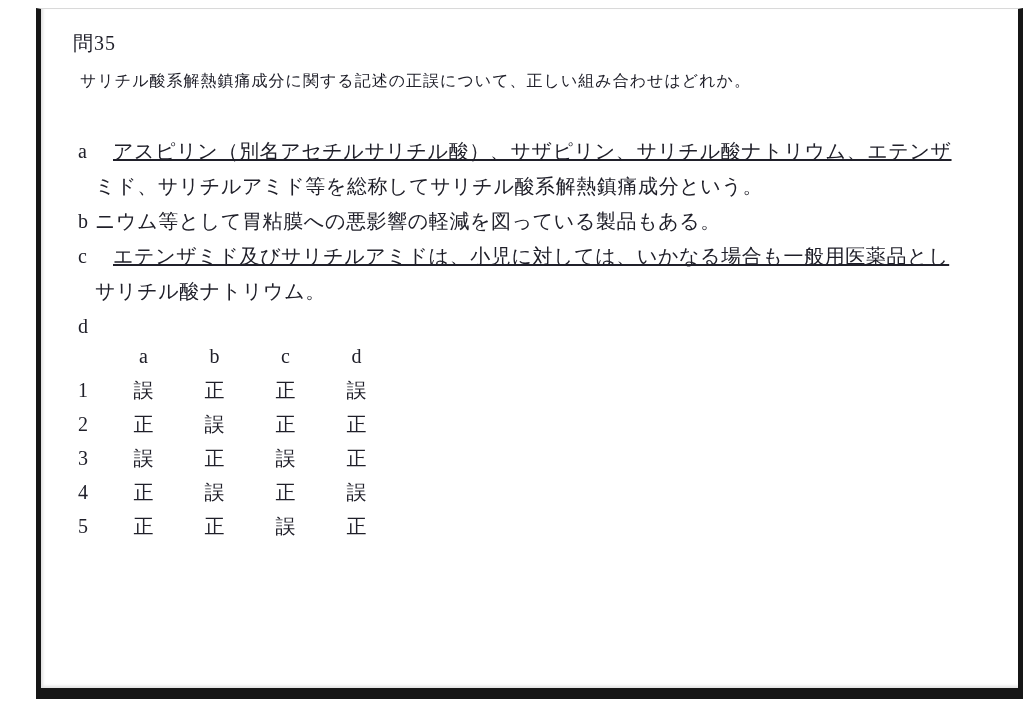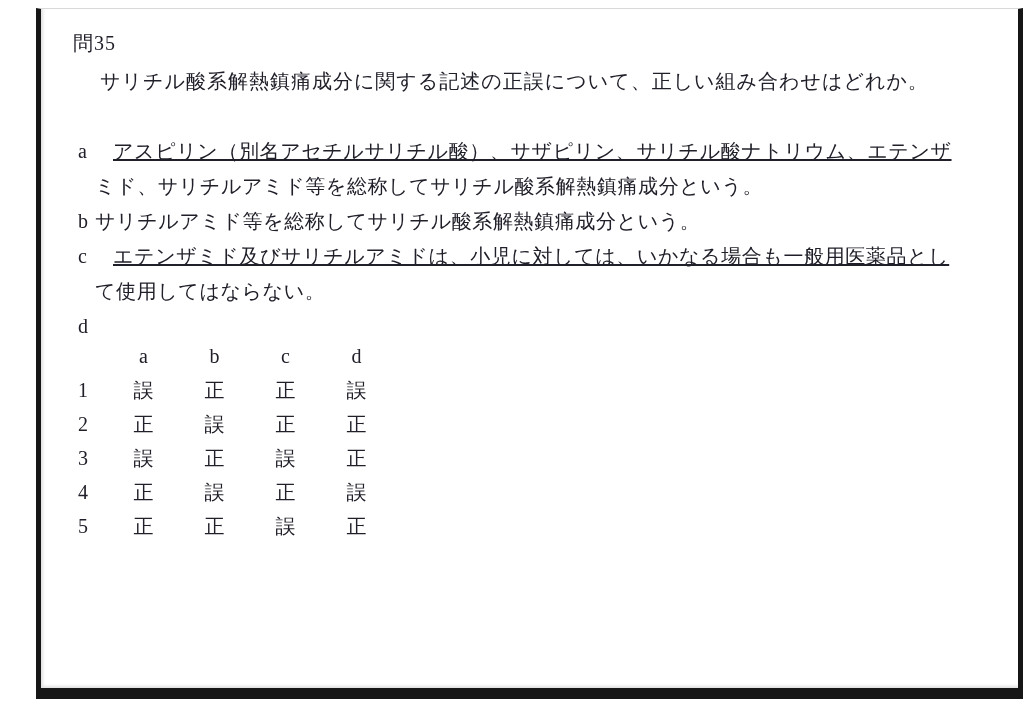--- a/index.html
+++ b/index.html
@@ -33,22 +33,22 @@
     top: 24px;
     left: 73px;
     right: 45px;
   }
   .q-number {
     font-size: 20px;
     line-height: 38px;
     letter-spacing: 1px;
   }
   .q-text {
-    margin-left: 27px;
-    font-size: 20px;
+    margin-left: 7px;
+    font-size: 16px;
     line-height: 38px;
     letter-spacing: 1px;
     white-space: nowrap;
   }
   .statements {
     margin-top: 34px;
   }
   .stmt {
     position: relative;
     margin-left: 22px;
@@ -104,27 +104,27 @@
   <div class="statements">
 
     <div class="stmt">
       <span class="stmt-label">a</span>
       <div class="stmt-line first">アスピリン（別名アセチルサリチル酸）、サザピリン、サリチル酸ナトリウム、エテンザ</div>
       <div class="stmt-line">ミド、サリチルアミド等を総称してサリチル酸系解熱鎮痛成分という。</div>
     </div>
 
     <div class="stmt">
       <span class="stmt-label">b</span>
-      <div class="stmt-line">サリチルアミド等を総称してサリチル酸系解熱鎮痛成分という。</div>
+      <div class="stmt-line">ニウム等として胃粘膜への悪影響の軽減を図っている製品もある。</div>
     </div>
 
     <div class="stmt">
       <span class="stmt-label">c</span>
       <div class="stmt-line first">エテンザミド及びサリチルアミドは、小児に対しては、いかなる場合も一般用医薬品とし</div>
-      <div class="stmt-line">て使用してはならない。</div>
+      <div class="stmt-line">サリチル酸ナトリウム。</div>
     </div>
 
     <div class="stmt">
       <span class="stmt-label">d</span>
     </div>
 
   </div>
 
   <div class="answer-table">
 

